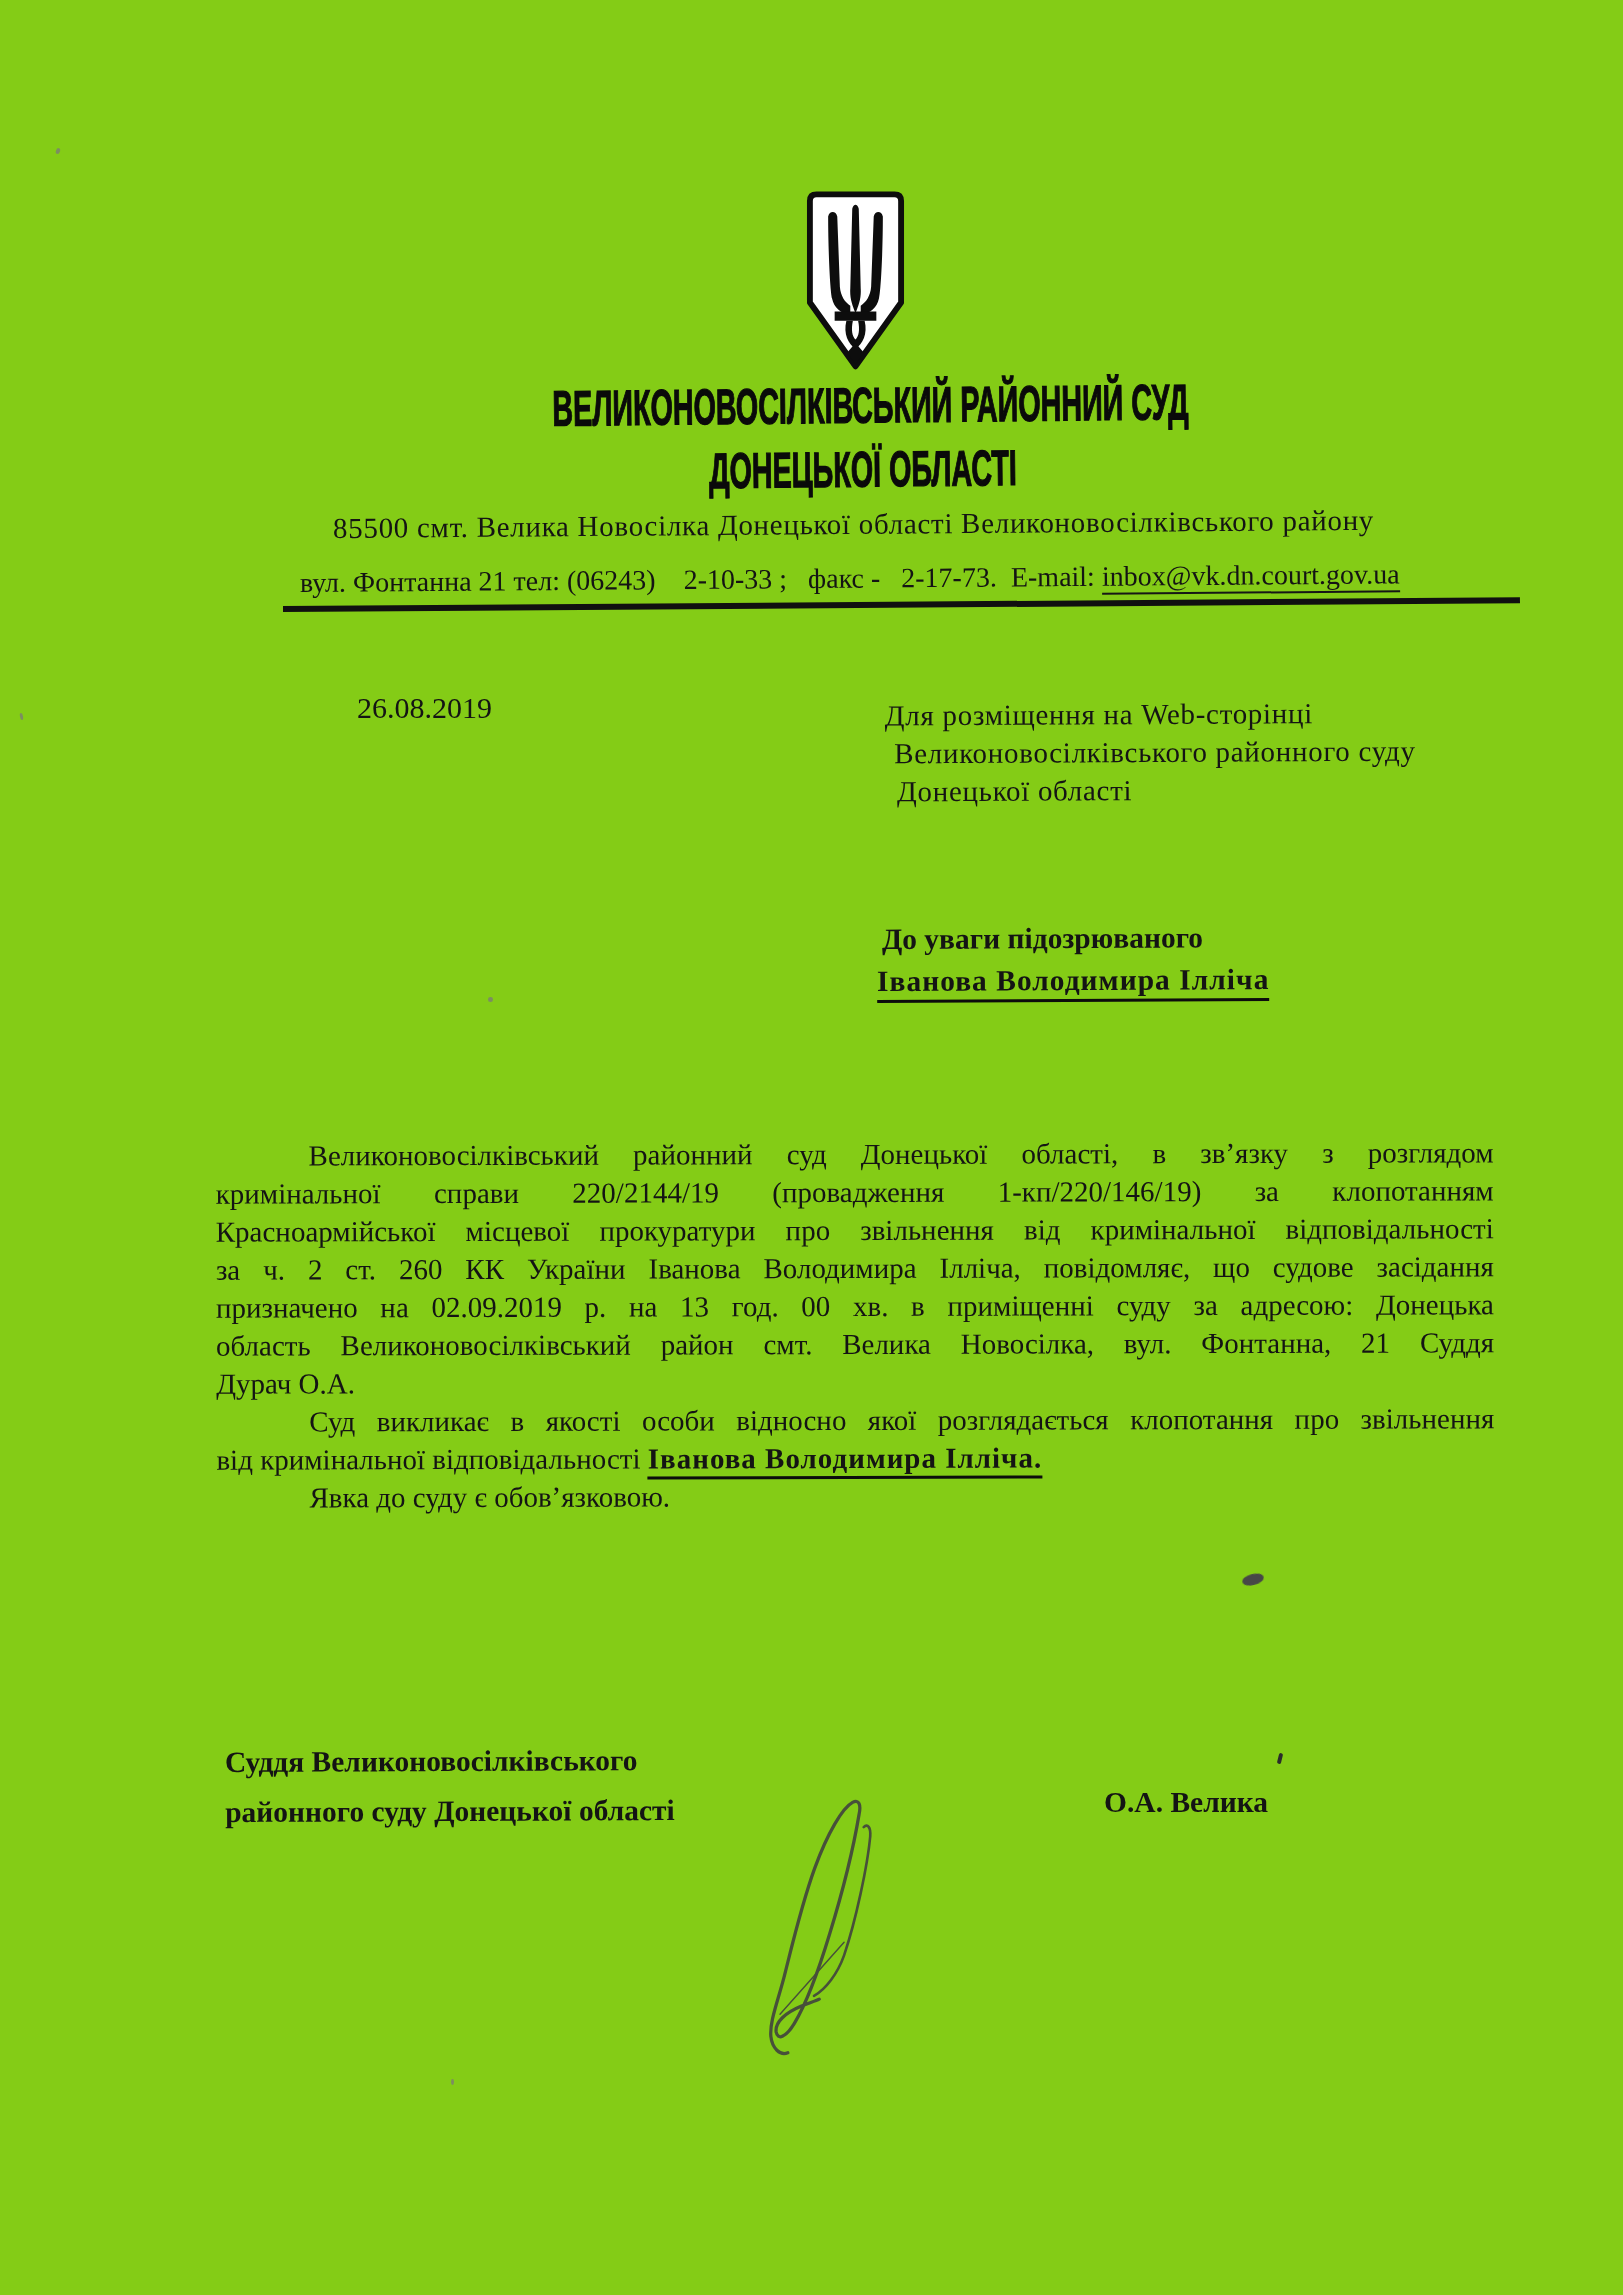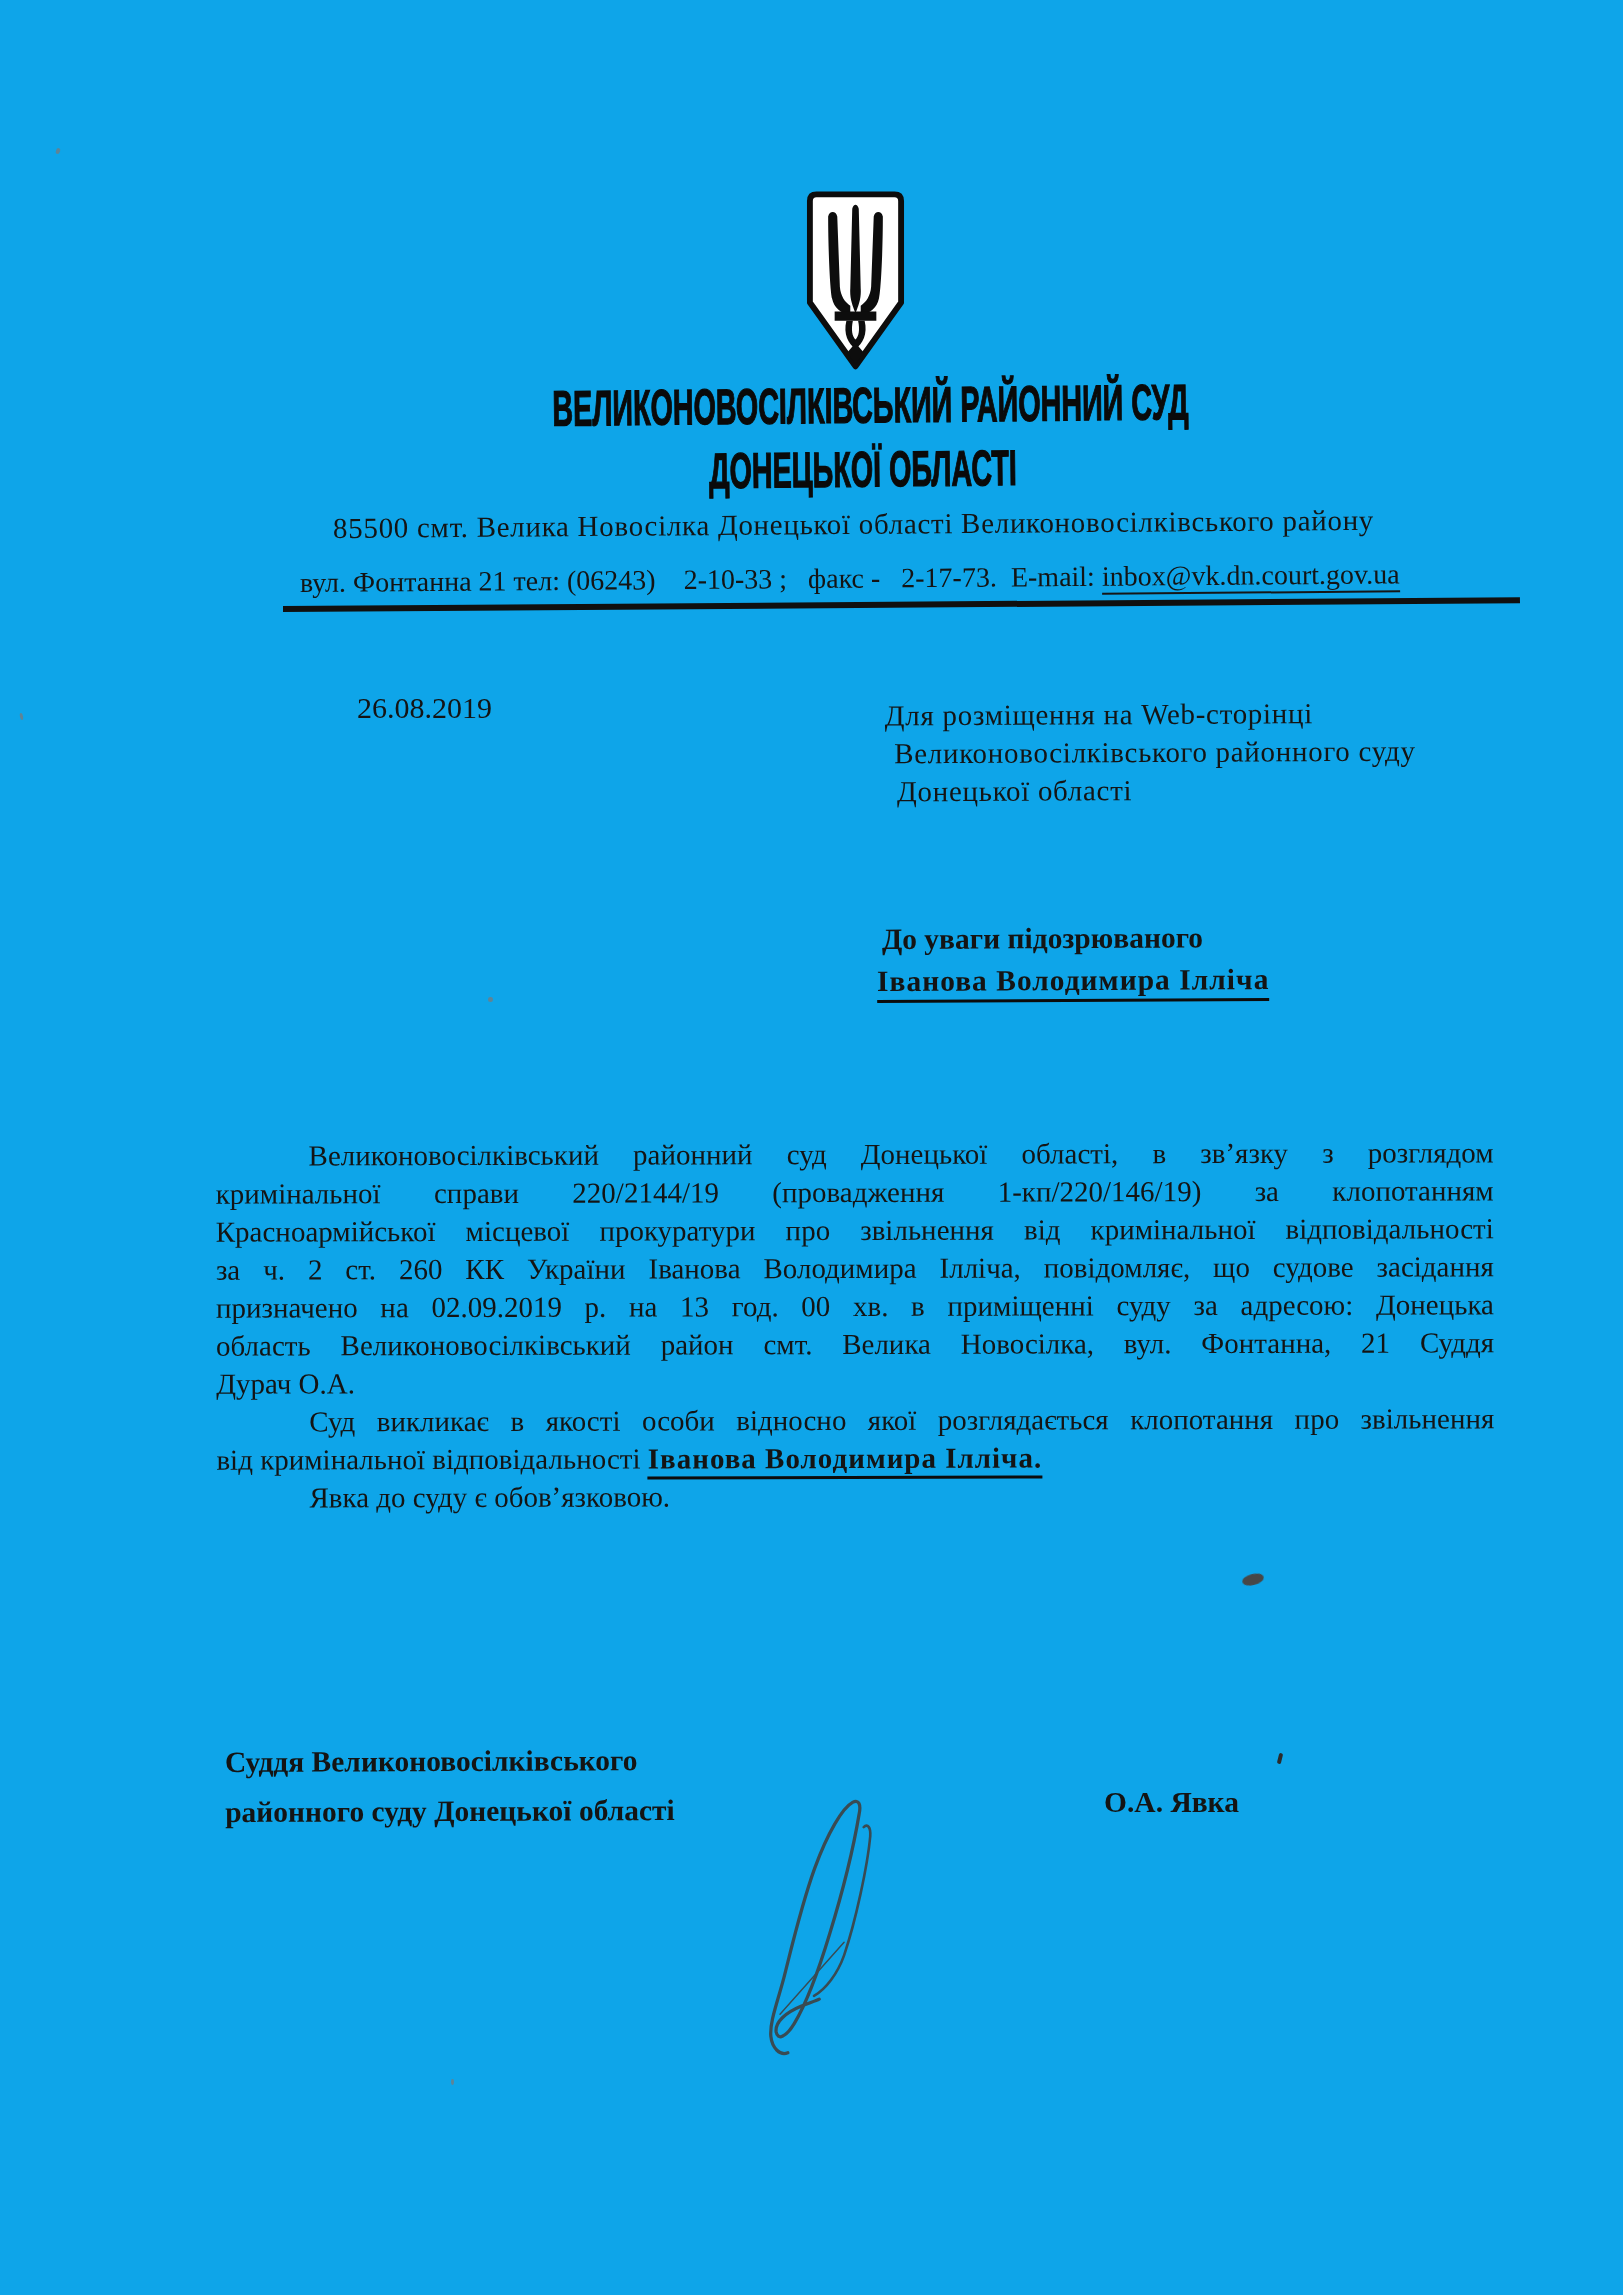--- a/index.html
+++ b/index.html
@@ -1,17 +1,17 @@
 <!DOCTYPE html>
 <html style="font-size:10.5px"><head>
 <meta charset="utf-8">
 <style>
   html,body{margin:0;padding:0;background:#6e6e6e;}
   .page{
-    position:relative;width:1623px;height:2295px;background:#0ea5e9;
+    position:relative;width:1623px;height:2295px;background:#84cc16;
     overflow:hidden;color:#141414;
     font-family:"Liberation Serif","DejaVu Serif",serif;
   }
   .abs{position:absolute;}
 
   
   .emblem{left:806px;top:190px;width:99px;height:182px;}
   .head-line{left:0;width:1623px;text-align:center;color:#0a0a0a;
     font-family:"Liberation Sans","DejaVu Sans",sans-serif;font-weight:700;}
   .head-1{top:378px;transform:rotate(-0.6deg);}
@@ -127,21 +127,21 @@
     <div class="lline"><span>від кримінальної відповідальності </span><span class="uline-b">Іванова Володимира Ілліча.</span></div>
     <div class="lline indent">Явка до суду є обов’язковою.</div>
   </div>
 
   <div class="abs smudge"></div>
 
   <div class="abs sig-title">
     <div>Суддя Великоновосілківського</div>
     <div>районного суду Донецької області</div>
   </div>
-  <div class="abs sig-name">О.А. Явка</div>
+  <div class="abs sig-name">О.А. Велика</div>
   <div class="abs pen-tick"></div>
 
   <svg class="abs signature-svg" viewBox="0 0 260 420" xmlns="http://www.w3.org/2000/svg">
     <g fill="none" stroke="#3f3f3f" stroke-linecap="round" opacity="0.88">
       <path stroke-width="5" d="M64,397 C52,402 40,390 38,372 C36,350 48,320 58,282 C70,235 85,170 105,115 C125,60 148,22 163,14 C173,9 176,18 173,32 C165,80 148,150 128,215 C112,268 92,322 74,352 C62,372 48,380 46,364 C45,350 60,336 84,326 C96,321 106,318 112,315"></path>
       <path stroke-width="4" d="M180,52 C186,46 191,52 190,66 C186,110 168,195 150,248 C140,276 122,300 104,310"></path>
       <path stroke-width="2.2" d="M150,228 L52,338"></path>
     </g>
   </svg>
 

